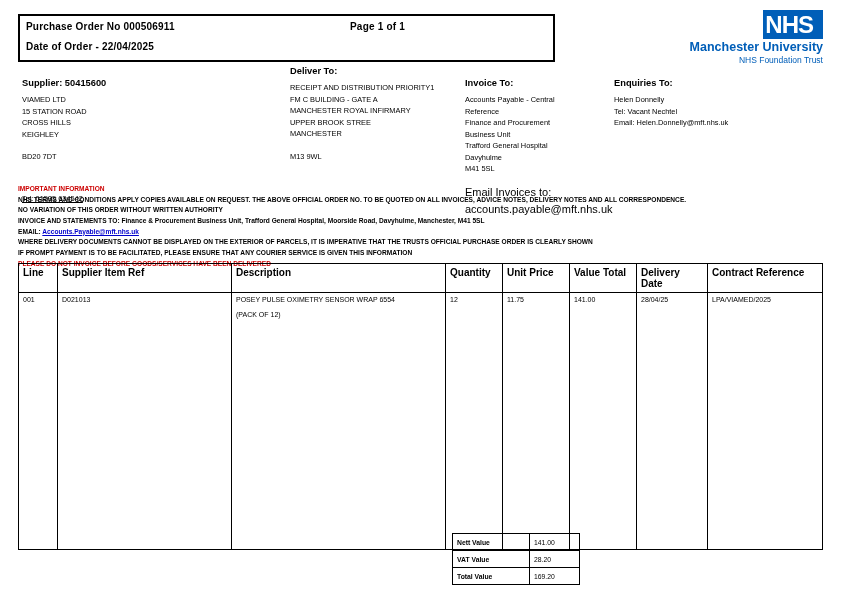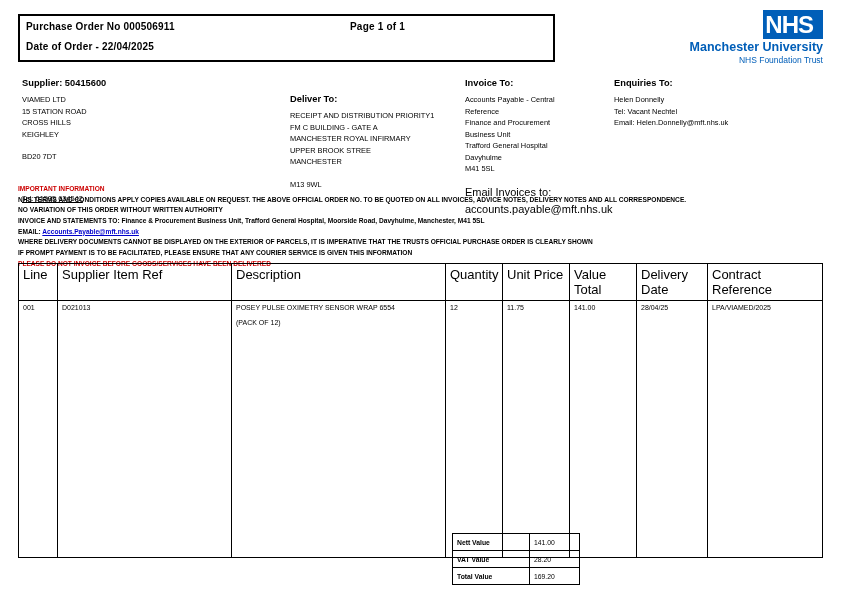--- a/index.html
+++ b/index.html
@@ -82,21 +82,21 @@
   .addr-title {
     font-weight: bold;
     font-size: 9.3px;
     margin-bottom: 4px;
     white-space: nowrap;
   }
   .addr-line { white-space: nowrap; }
   .addr-gap { height: 11px; }
 
   .blk-supplier { left: 22px;  top: 76px; width: 250px; }
-  .blk-deliver  { left: 290px; top: 92px; width: 170px; }
+  .blk-deliver  { left: 290px; top: 64px; width: 170px; }
   .blk-invoice  { left: 465px; top: 76px; width: 130px; }
   .blk-enq      { left: 614px; top: 76px; width: 220px; }
 
   .supplier-tel { margin-top: 30px; text-decoration: underline; }
 
   
   .email-inv {
     position: absolute;
     left: 465px;
     top: 168px;
@@ -132,22 +132,22 @@
   }
   .main-table th, .main-table td {
     border: 1px solid #000;
     font-size: 7px;
     padding: 3px 4px;
     vertical-align: top;
     text-align: left;
     font-weight: normal;
   }
   .main-table th {
-    font-weight: normal;
-    font-size: 13px;
+    font-weight: bold;
+    font-size: 10px;
     height: 14px;
   }
   .main-table td.body-cell {
     height: 250px;
   }
   .col-line  { width: 30px; }
   .col-ref   { width: 165px; }
   .col-desc  { width: 205px; }
   .col-qty   { width: 48px; }
   .col-unit  { width: 58px; }

